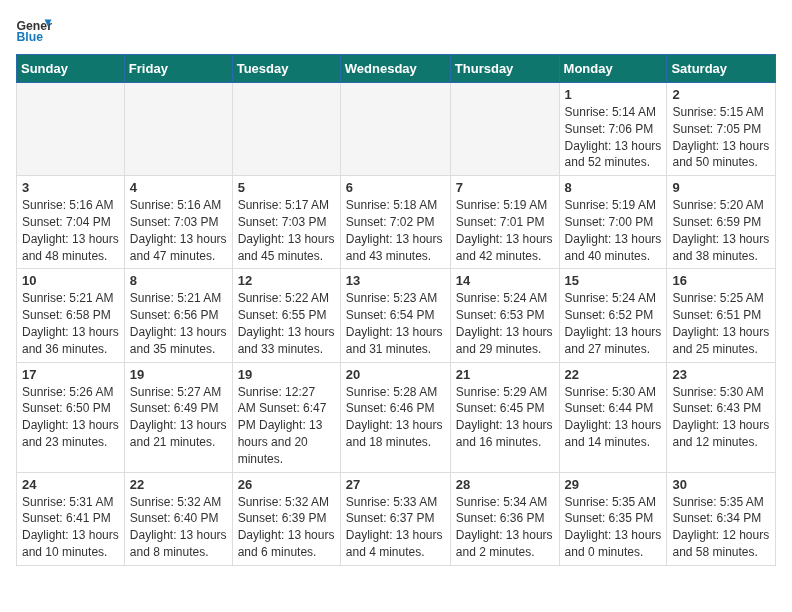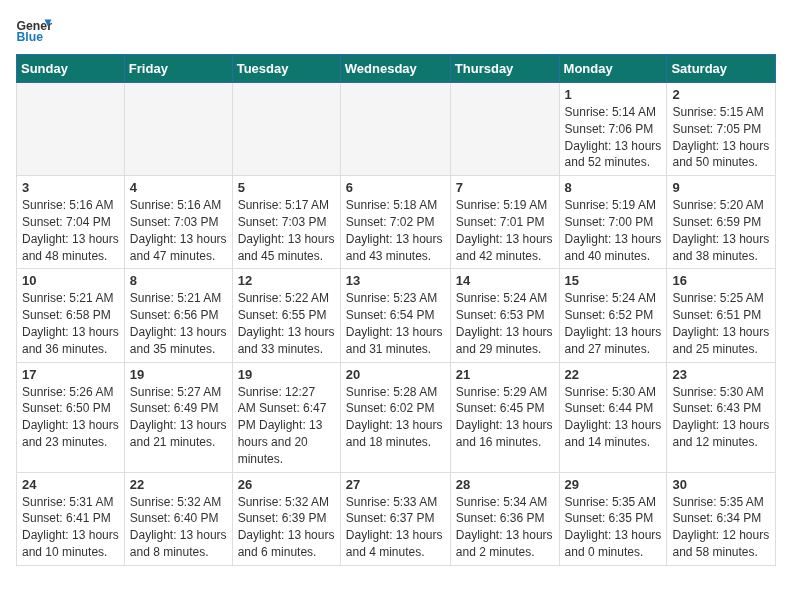--- a/index.html
+++ b/index.html
@@ -234,21 +234,21 @@
         </td>
         <td>
           <div class="day-number">19</div>
           <div class="day-info">Sunrise: 12:27 AM
 Sunset: 6:47 PM
 Daylight: 13 hours and 20 minutes.</div>
         </td>
         <td>
           <div class="day-number">20</div>
           <div class="day-info">Sunrise: 5:28 AM
-Sunset: 6:02 PM
+Sunset: 6:46 PM
 Daylight: 13 hours and 18 minutes.</div>
         </td>
         <td>
           <div class="day-number">21</div>
           <div class="day-info">Sunrise: 5:29 AM
 Sunset: 6:45 PM
 Daylight: 13 hours and 16 minutes.</div>
         </td>
         <td>
           <div class="day-number">22</div>

